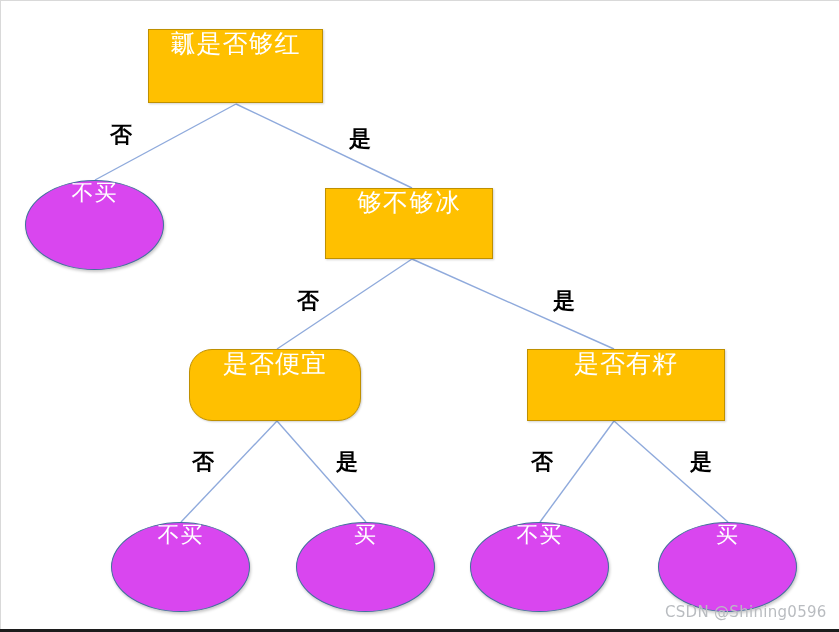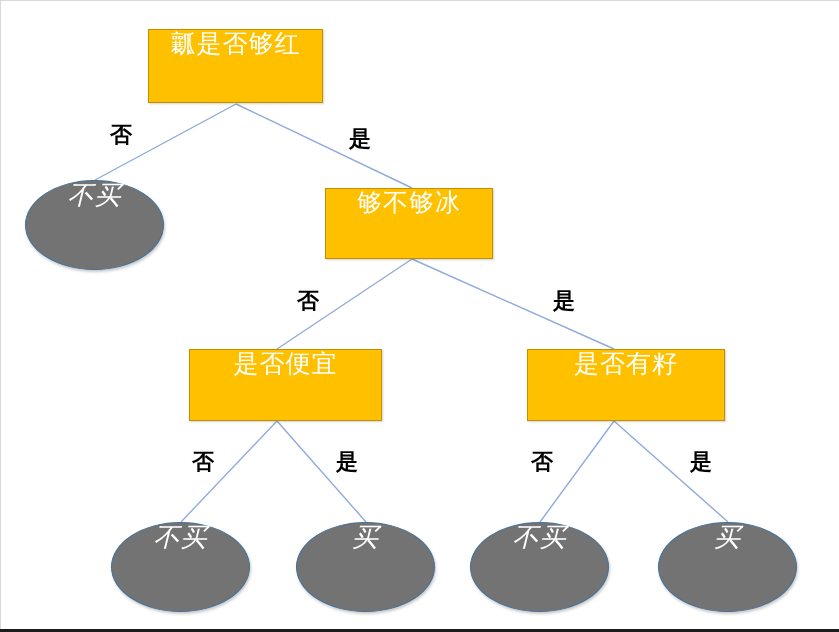--- a/index.html
+++ b/index.html
@@ -53,27 +53,26 @@
     user-select: none;
   }
   .node-decision {
     background: #FFC000;
     border: 1px solid #BF9000;
     font-size: 25px;
     letter-spacing: 1px;
     box-shadow: 1px 1px 2px rgba(0,0,0,0.18);
   }
   .node-leaf {
-    background: #737373;
+    background: #d946ef;
     border: 1px solid #41719C;
     border-radius: 50%;
-    font-size: 26px;
+    font-size: 22px;
     letter-spacing: 1px;
     box-shadow: 1px 2px 3px rgba(0,0,0,0.22);
-    font-style: italic;
   }
   .edge-label {
     position: absolute;
     color: #000000;
     font-size: 22px;
     font-weight: 600;
     line-height: 1;
     user-select: none;
   }
   .watermark {
@@ -107,21 +106,21 @@
   <div id="nodes-layer">
       <div class="node node-decision" style="left: 148px; top: 29px; width: 175px; height: 74px;">
         <span>瓤是否够红</span>
       </div>
       <div class="node node-leaf" style="left: 25px; top: 180px; width: 139px; height: 90px;">
         <span>不买</span>
       </div>
       <div class="node node-decision" style="left: 325px; top: 188px; width: 168px; height: 71px;">
         <span>够不够冰</span>
       </div>
-      <div class="node node-decision" style="left: 189px; top: 349px; width: 193px; height: 72px;">
+      <div class="node node-decision" style="left: 189px; top: 349px; width: 172px; height: 72px; border-radius: 23px;">
         <span>是否便宜</span>
       </div>
       <div class="node node-decision" style="left: 527px; top: 349px; width: 198px; height: 72px;">
         <span>是否有籽</span>
       </div>
       <div class="node node-leaf" style="left: 111px; top: 522px; width: 139px; height: 90px;">
         <span>不买</span>
       </div>
       <div class="node node-leaf" style="left: 296px; top: 522px; width: 139px; height: 90px;">
         <span>买</span>
@@ -137,15 +136,16 @@
       <div class="edge-label" style="left: 110px; top: 124px;">否</div>
       <div class="edge-label" style="left: 349px; top: 128px;">是</div>
       <div class="edge-label" style="left: 297px; top: 290px;">否</div>
       <div class="edge-label" style="left: 553px; top: 290px;">是</div>
       <div class="edge-label" style="left: 192px; top: 451px;">否</div>
       <div class="edge-label" style="left: 336px; top: 451px;">是</div>
       <div class="edge-label" style="left: 531px; top: 451px;">否</div>
       <div class="edge-label" style="left: 690px; top: 451px;">是</div>
     </div>
 
+  <div class="watermark" style="left: 665px; top: 603px;">CSDN @Shining0596</div>
 
   <div class="page-edge-bottom"></div>
 </div>
 
 </body></html>

